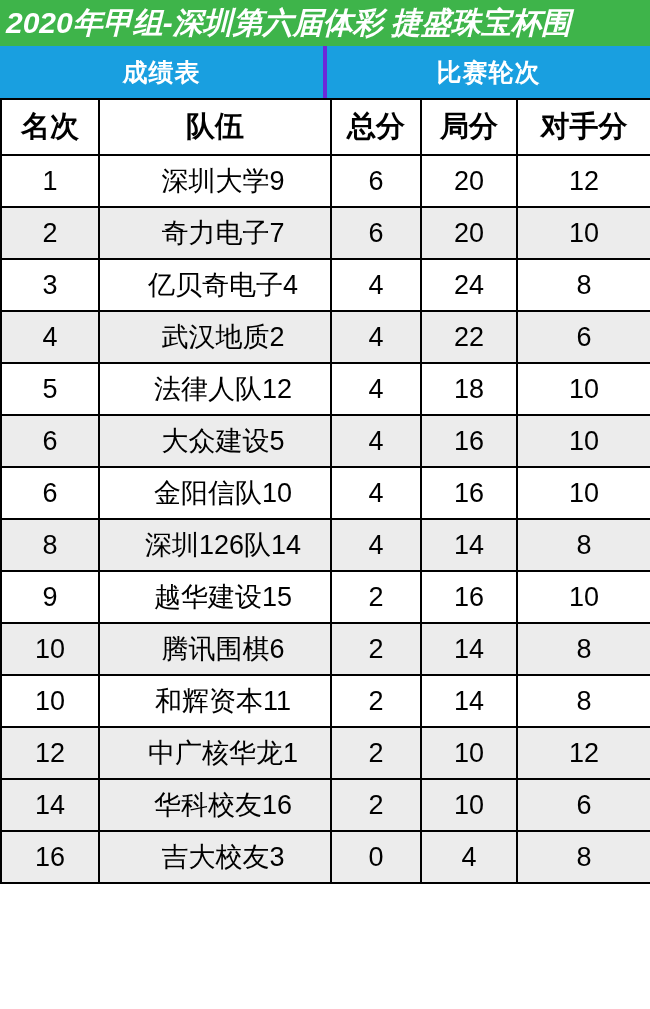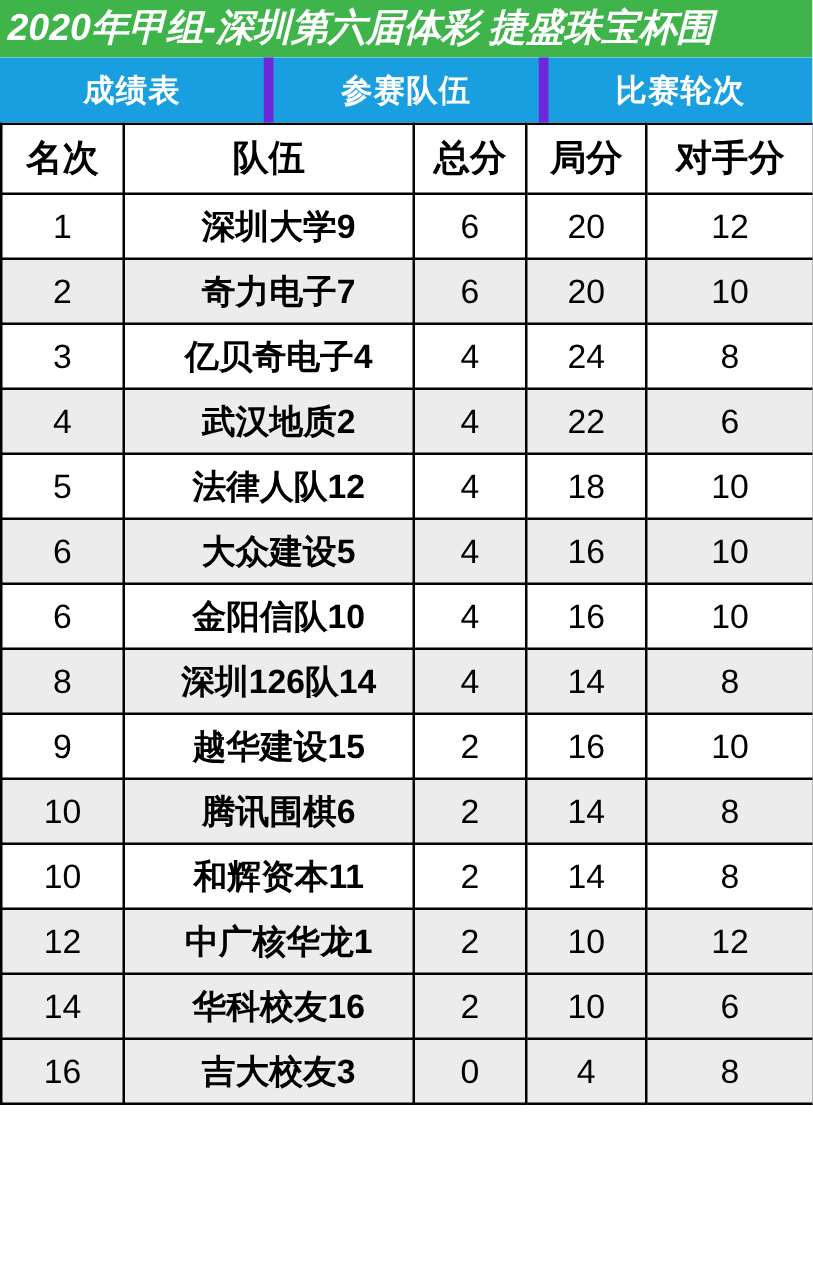--- a/index.html
+++ b/index.html
@@ -46,21 +46,21 @@
   }
   .tab {
     flex: 1;
     background: #199fe0;
     color: #ffffff;
     font-size: 25px;
     font-weight: bold;
     display: flex;
     align-items: center;
     justify-content: center;
-    border-right: 8px solid #6d28d9;
+    border-right: 4px solid #6d28d9;
     letter-spacing: 1px;
   }
   .tab:last-child {
     border-right: none;
   }
   
   table.results {
     width: 650px;
     border-collapse: collapse;
     table-layout: fixed;
@@ -84,21 +84,21 @@
   }
   table.results thead th {
     font-size: 29px;
     font-weight: bold;
     height: 54px;
   }
   table.results tbody td {
     font-weight: normal;
   }
   table.results tbody td.team {
-    font-weight: bold;
+    font-weight: normal;
     font-size: 27px;
     padding-left: 16px;
   }
   table.results tbody td.rank {
     font-weight: normal;
     font-size: 27px;
   }
   tbody tr.alt td {
     background: #ececec;
   }
@@ -111,23 +111,20 @@
 
 <div class="page">
 
   <div class="title-bar">
     <span class="title-text">2020年甲组-深圳第六届体彩 捷盛珠宝杯围</span>
   </div>
 
   <div class="tabs">
     <div class="tab">
       <span>成绩表</span>
-    </div>
-    <div class="tab">
-      <span>参赛队伍</span>
     </div>
     <div class="tab">
       <span>比赛轮次</span>
     </div>
   </div>
 
   <table class="results">
     <colgroup>
       <col class="c-rank">
         <col class="c-team">

